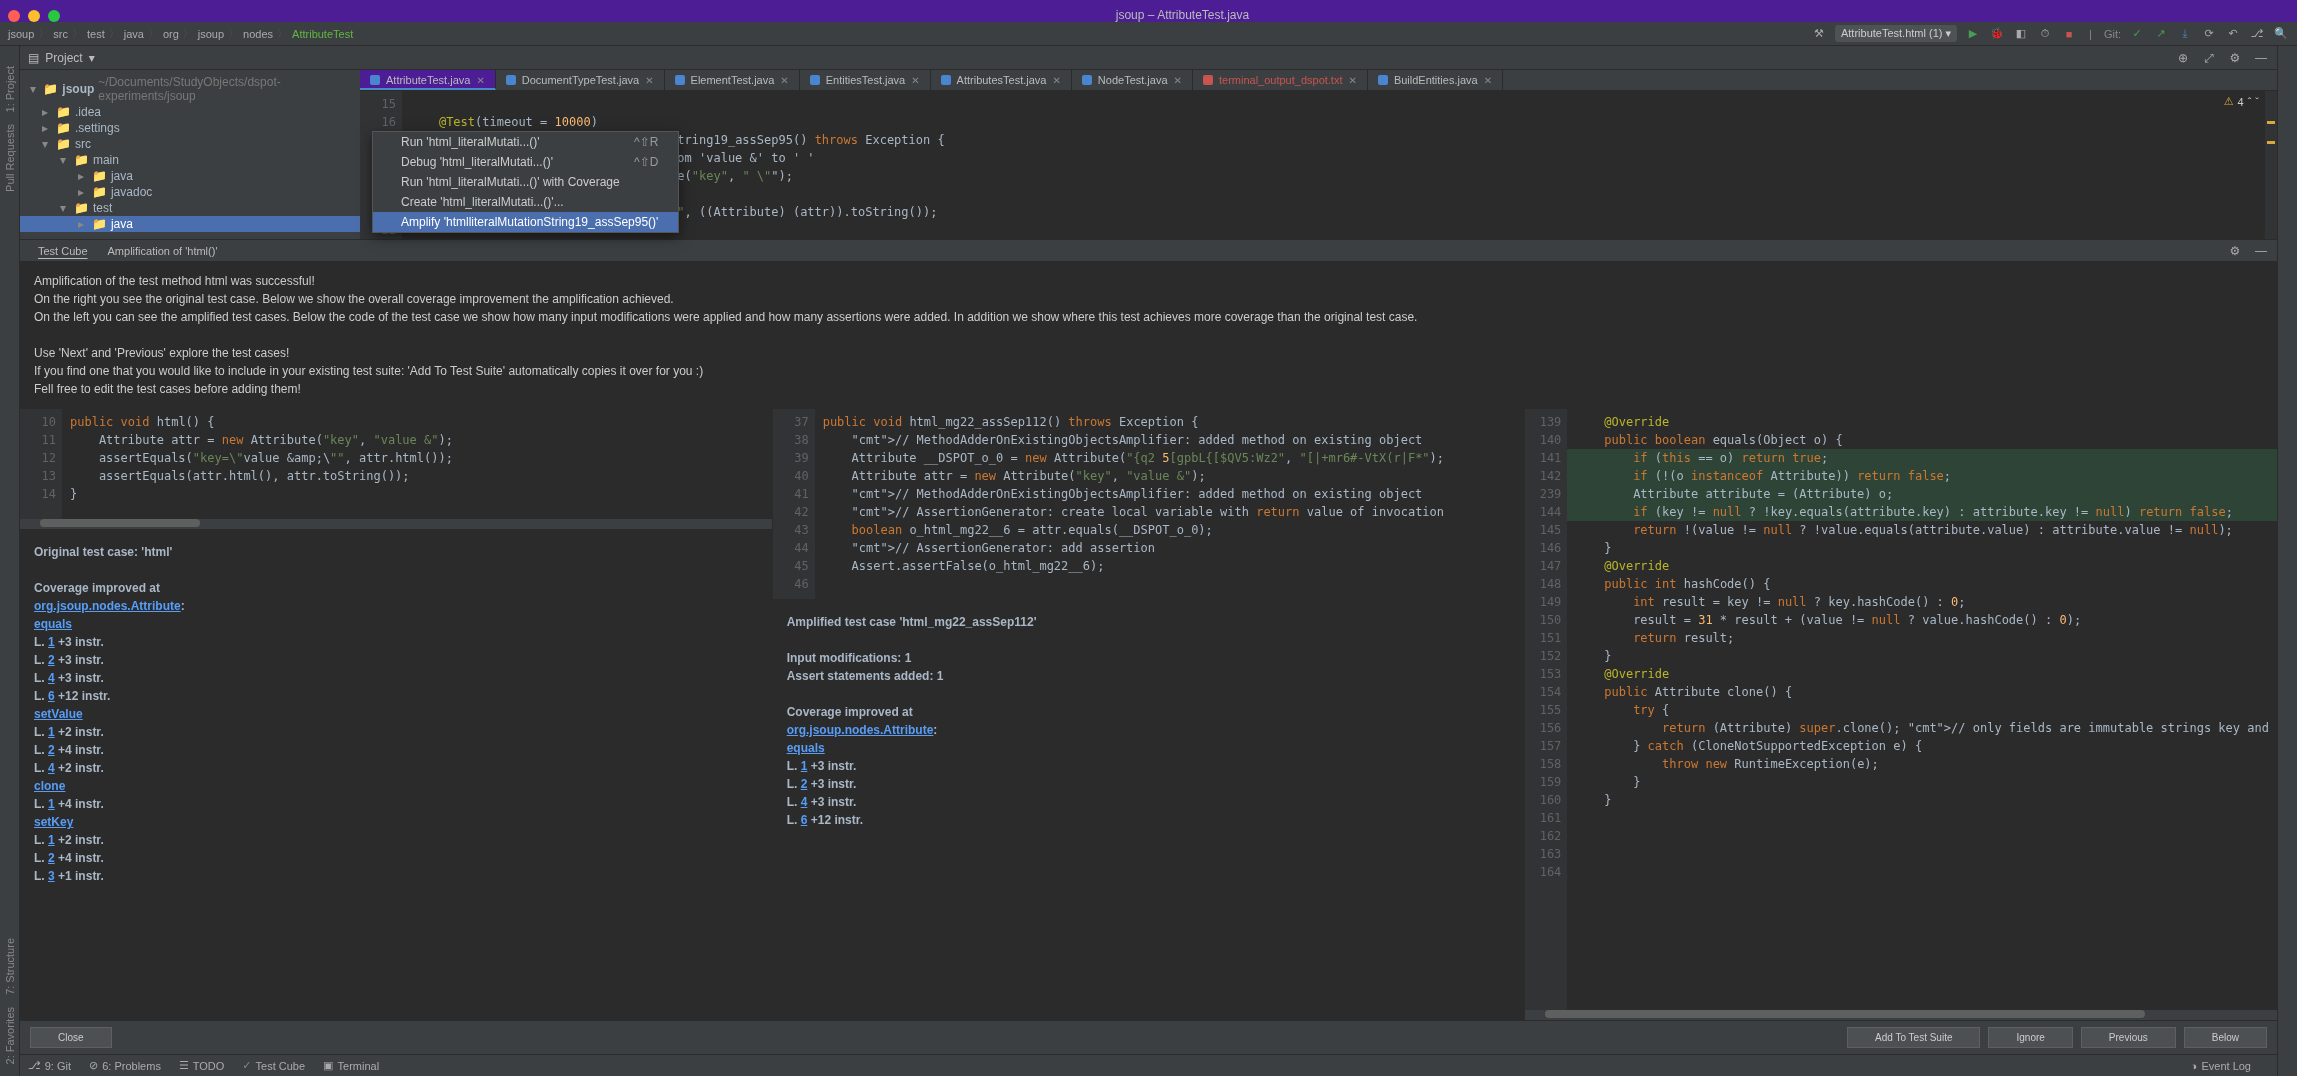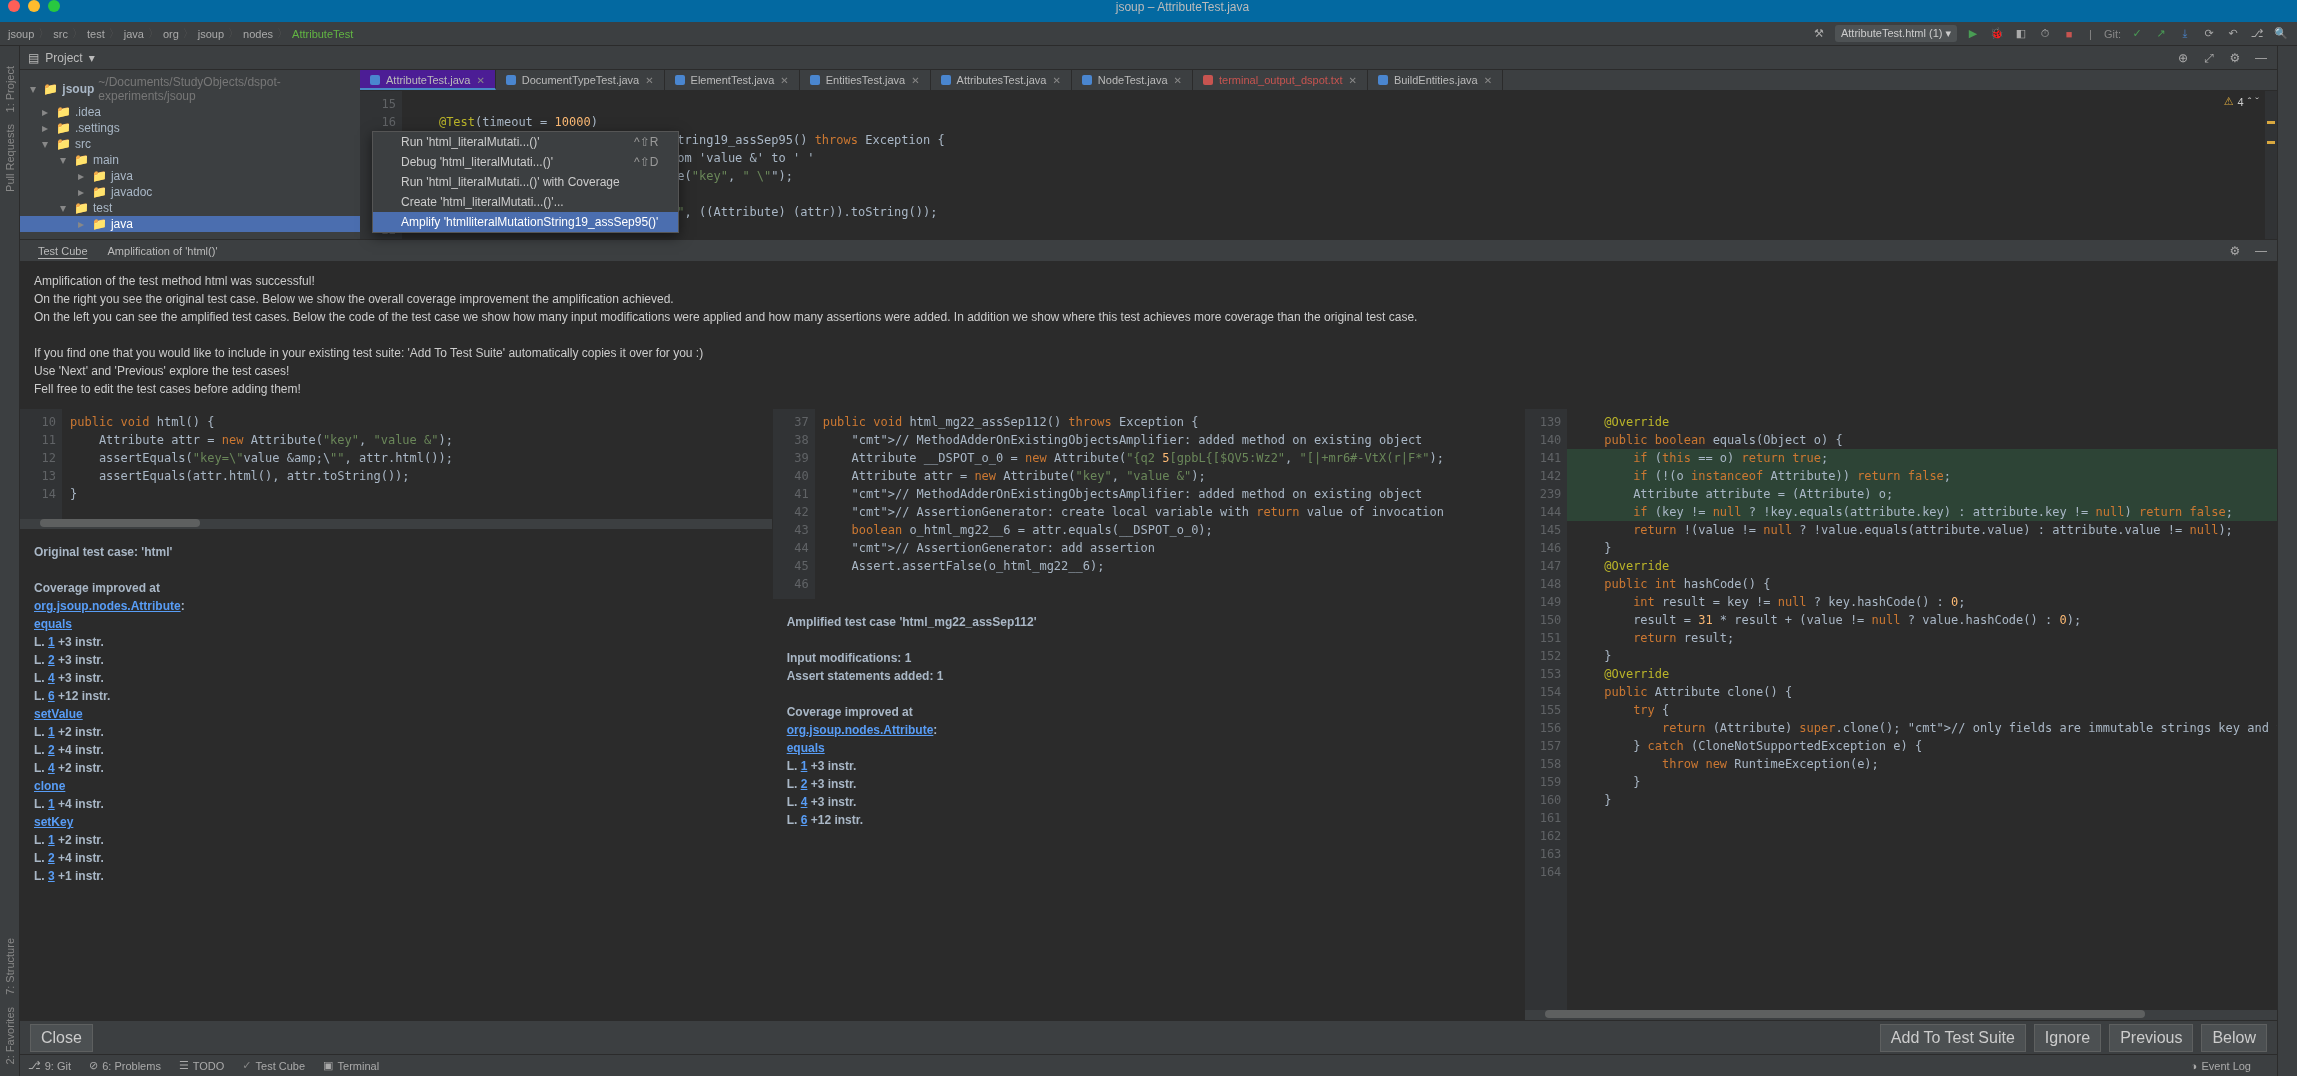--- a/index.html
+++ b/index.html
@@ -8,23 +8,23 @@
   font-size: 12px;
   background: #2b2b2b;
   color: #a9b7c6;
   height: 100vh;
   display: flex;
   flex-direction: column;
   overflow: hidden;
 }
 .titlebar {
   height: 22px;
-  background: #0369a1;
-  display: flex;
-  align-items: flex-start;
+  background: #4c1d95;
+  display: flex;
+  align-items: flex-end;
   padding: 0 8px;
 }
 .traffic-lights { display: flex; gap: 8px; margin-right: 16px; }
 .dot { width: 12px; height: 12px; border-radius: 50%; }
 .dot.red { background: #ff5f57; }
 .dot.yellow { background: #febc2e; }
 .dot.green { background: #28c840; }
 .title-center { flex: 1; text-align: center; color: #bbb; font-size: 12px; }
 
 .breadcrumb-bar {
@@ -158,21 +158,21 @@
 .footer-actions {
   height: 34px;
   background: #3c3f41;
   display: flex;
   align-items: center;
   padding: 0 10px;
   gap: 8px;
   border-top: 1px solid #2b2b2b;
 }
 .footer-actions .spacer { flex: 1; }
-.btn { background: #4c5052; color: #ccc; border: 1px solid #5e6060; border-radius: 0; padding: 4px 10px; font-size: 16px; cursor: pointer; }
+.btn { background: #4c5052; color: #ccc; border: 1px solid #5e6060; border-radius: 0; padding: 4px 27px; font-size: 10px; cursor: pointer; }
 
 .status-bar {
   height: 22px;
   background: #3c3f41;
   display: flex;
   align-items: center;
   padding: 0 8px;
   font-size: 11px;
   color: #aaa;
   border-top: 1px solid #2b2b2b;
@@ -388,22 +388,22 @@
         <span class="icon-btn">—</span>
       </div>
     </div>
 
     <div class="testcube-body">
       <div class="info-block">
         <div>Amplification of the test method html was successful!</div>
         <div>On the right you see the original test case. Below we show the overall coverage improvement the amplification achieved.</div>
         <div>On the left you can see the amplified test cases. Below the code of the test case we show how many input modifications were applied and how many assertions were added. In addition we show where this test achieves more coverage than the original test case.</div>
         <br>
+        <div>Use 'Next' and 'Previous' explore the test cases!</div>
         <div>If you find one that you would like to include in your existing test suite: 'Add To Test Suite' automatically copies it over for you :)</div>
-        <div>Use 'Next' and 'Previous' explore the test cases!</div>
         <div>Fell free to edit the test cases before adding them!</div>
       </div>
 
       <div class="tri-panes">
 
         <div class="pane">
           <div class="pane-code" style="height:110px">
             <div class="gutter" id="p1g">10
 11
 12

